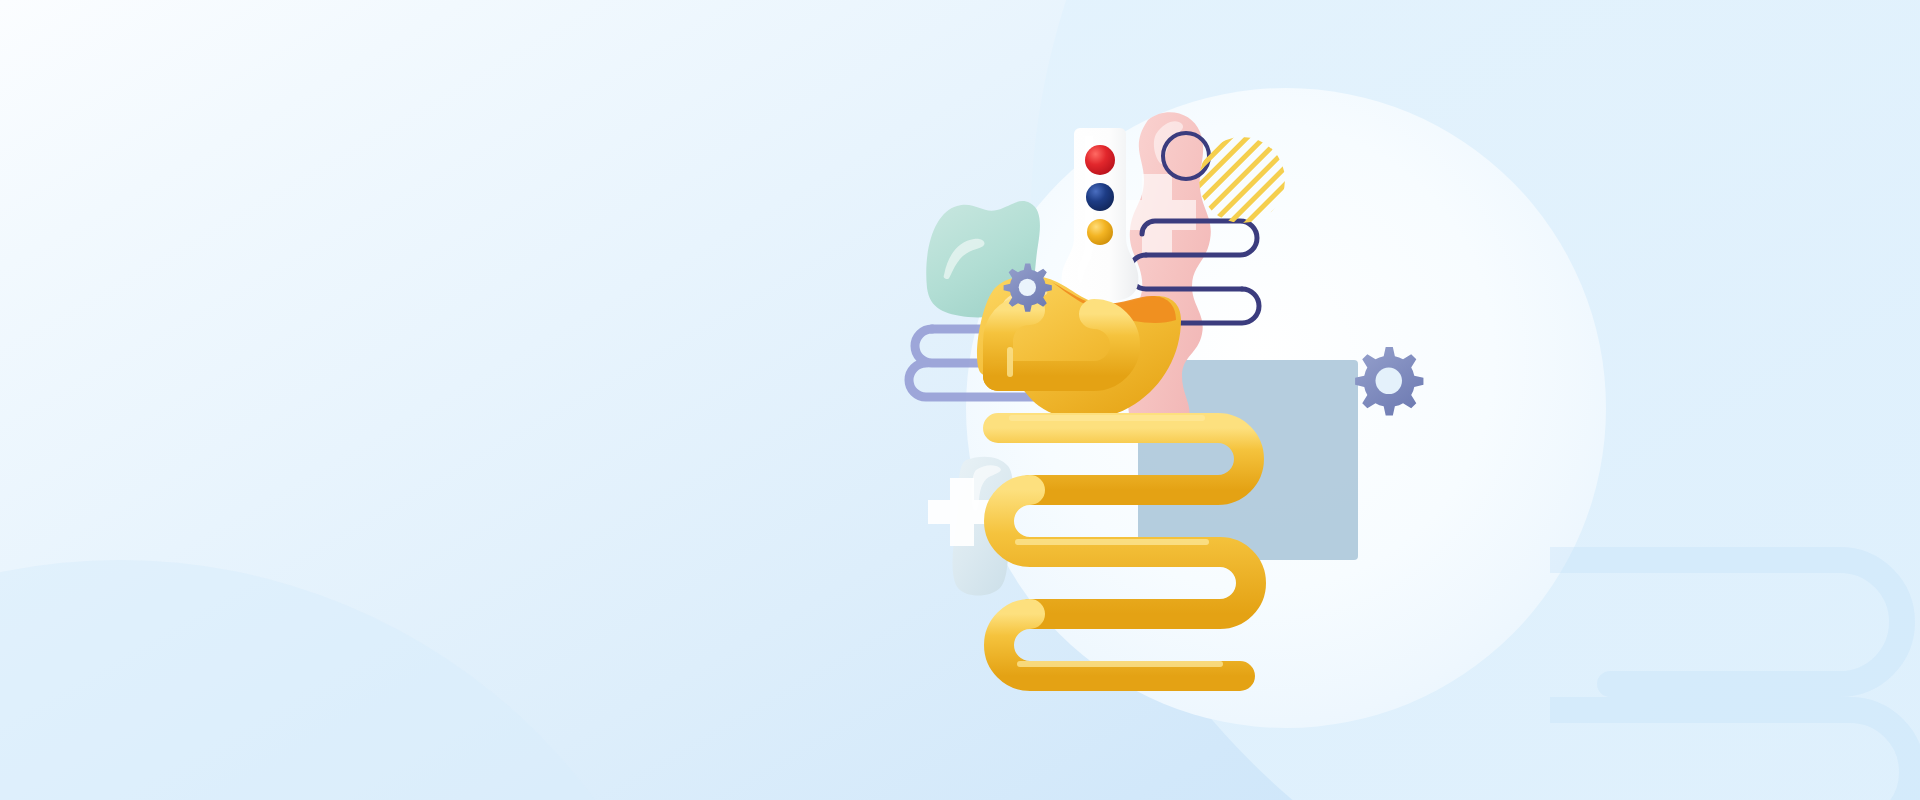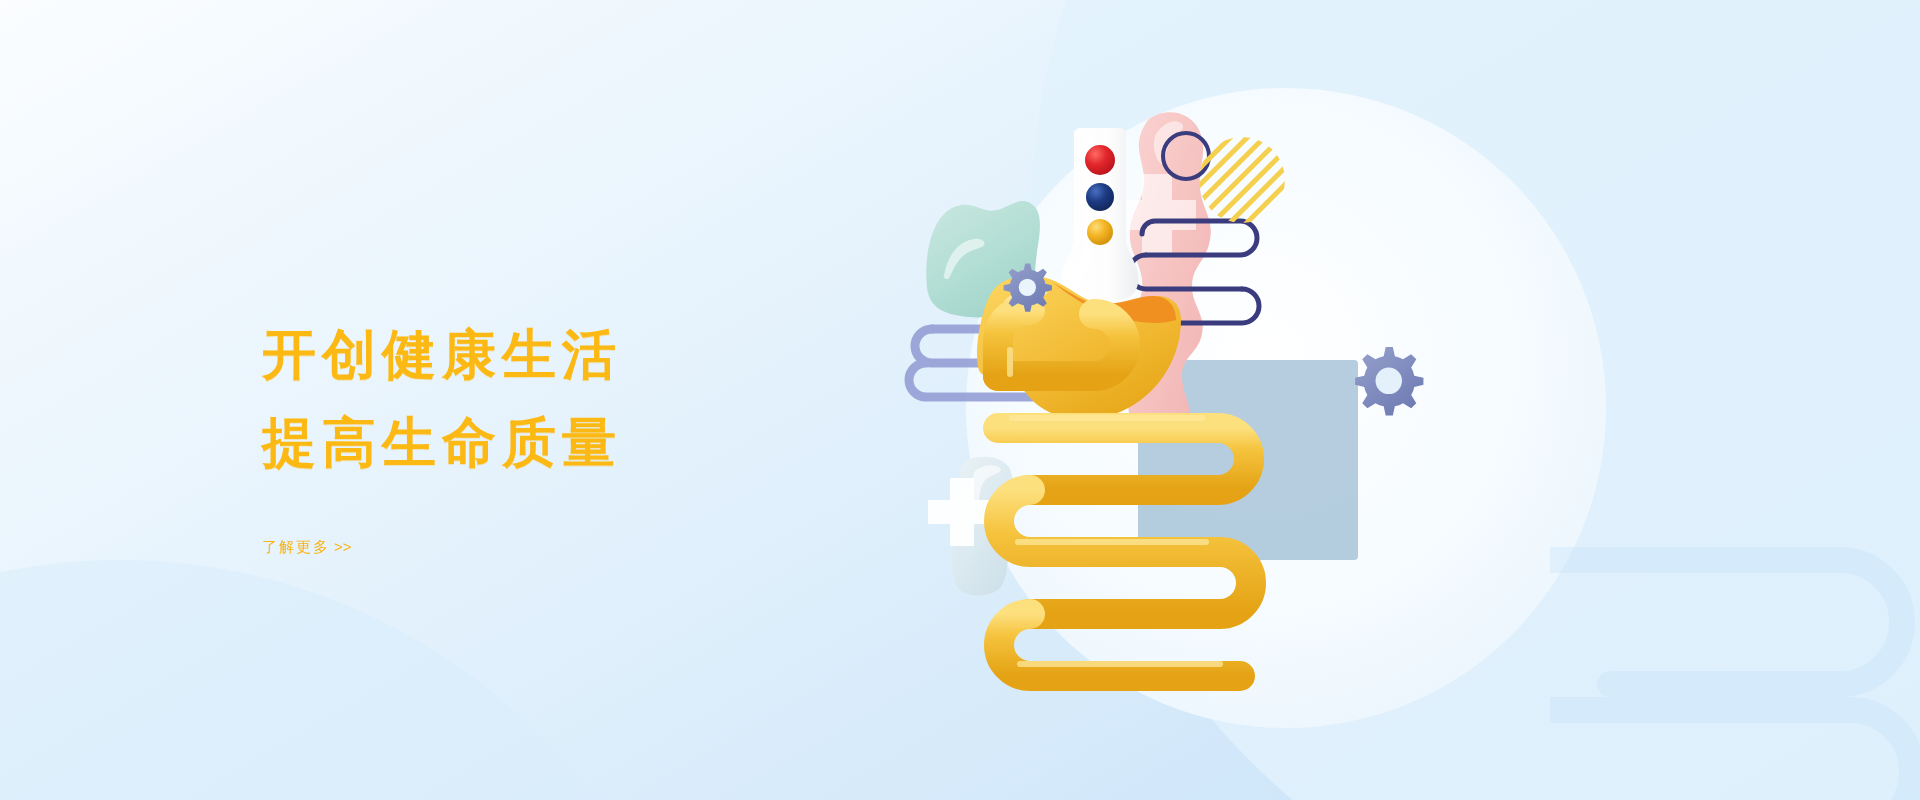--- a/index.html
+++ b/index.html
@@ -79,27 +79,20 @@
 
   <div class="bg-watermark">
     <svg viewBox="0 0 430 300" fill="none">
       <g stroke="#bfdff8" stroke-width="26" stroke-linecap="round" stroke-linejoin="round" opacity=".8">
         <path d="M-40 30 H290 a62 62 0 0 1 0 124 H60"></path>
         <path d="M-40 180 H300 a62 62 0 0 1 0 124 H110"></path>
       </g>
     </svg>
   </div>
 
-  <div class="copy">
-    <h1 class="headline">开创健康生活</h1>
-    <h1 class="headline">提高生命质量</h1>
-    <a class="more-link" href="#">
-      <span>了解更多</span><span class="chev">&gt;&gt;</span>
-    </a>
-  </div>
 
   <div class="art">
     <svg viewBox="0 0 800 700" fill="none" xmlns="http://www.w3.org/2000/svg">
       <defs>
         <linearGradient id="gIntes" x1="0" y1="0" x2="0" y2="1">
           <stop offset="0%" stop-color="#fcd964"></stop>
           <stop offset="42%" stop-color="#f3bb33"></stop>
           <stop offset="100%" stop-color="#e8a617"></stop>
         </linearGradient>
         <linearGradient id="gIntesTube" x1="0" y1="0" x2="0" y2="1">

